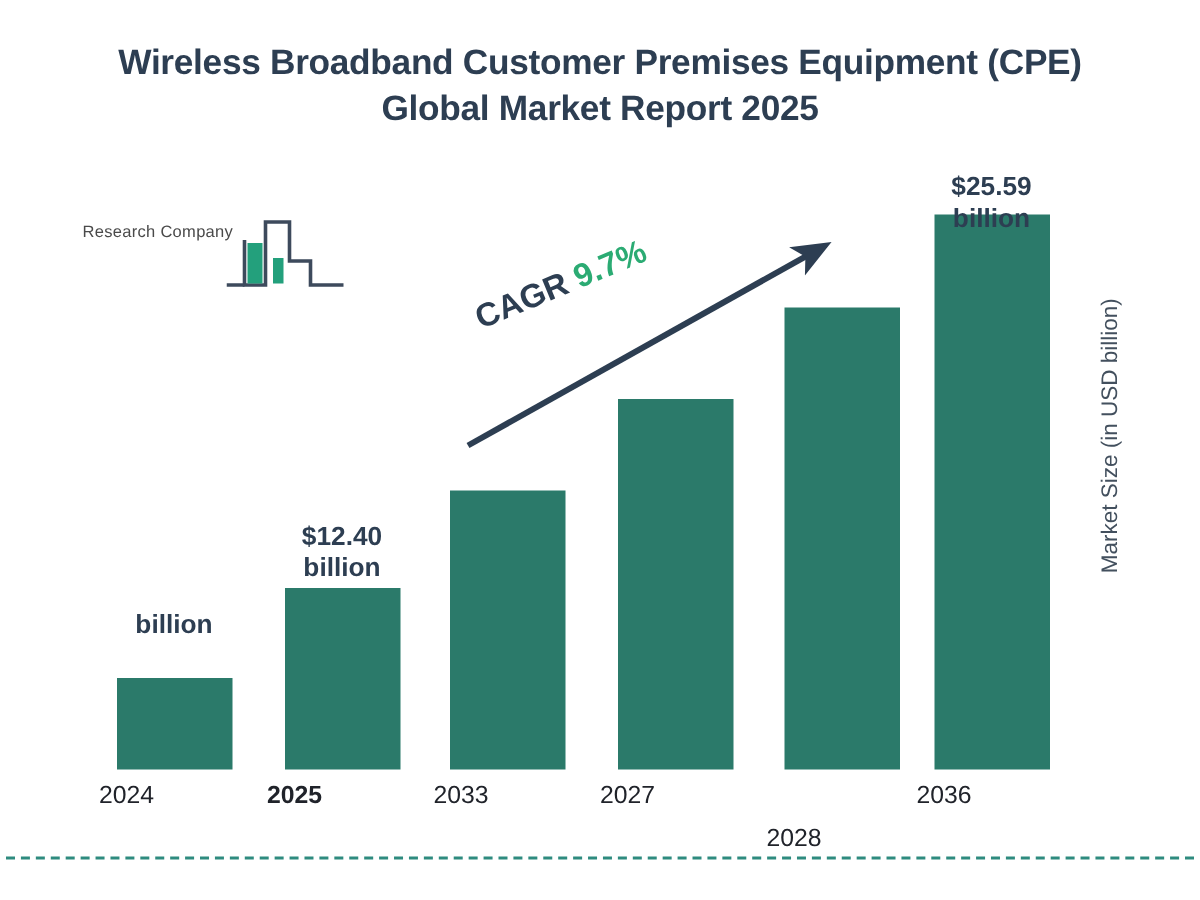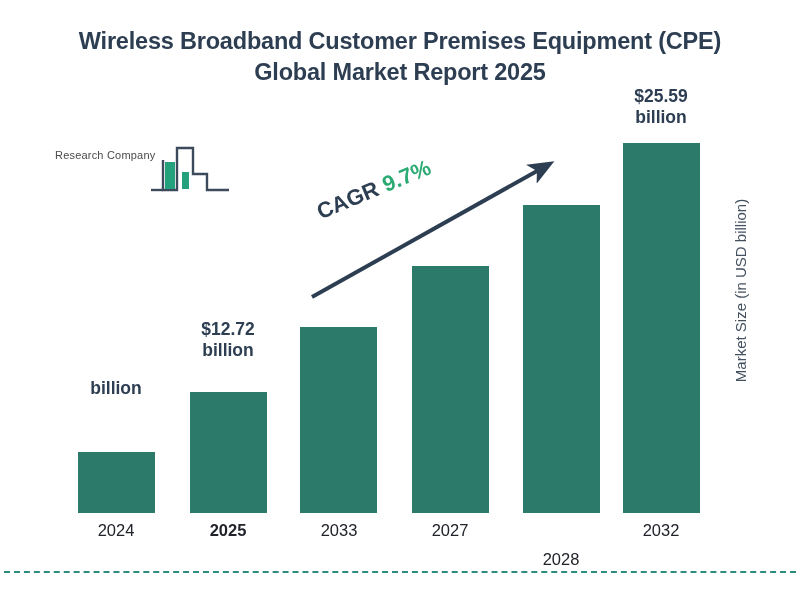--- a/index.html
+++ b/index.html
@@ -37,34 +37,35 @@
   #logo-marks { position:absolute; left:96px; top:0; width:80px; height:58px; }
 
   
   #plot { position: absolute; left: 0; top: 0; width: 800px; height: 600px; }
   .bar {
     position: absolute;
     background: #2b7a6a;
   }
   .xtick {
     position: absolute;
-    text-align: center;
+    text-align: left;
     font-size: 16.5px;
     color: #20232a;
     top: 521px;
     width: 100px;
   }
   .value-label {
     position: absolute;
     text-align: center;
     font-size: 17.5px;
     font-weight: bold;
     color: #2d3e52;
     line-height: 1.22;
     width: 120px;
+    margin-top: 28px;
   }
 
   
   #yaxis-title {
     position: absolute;
     right: -70px; top: 282px;
     width: 260px;
     transform: rotate(-90deg);
     transform-origin: center center;
     text-align: center;
@@ -118,27 +119,27 @@
     <div class="bar" style="left:300px; top:327px; width:77px; height:186px;"></div>
     <div class="bar" style="left:412px; top:266px; width:77px; height:247px;"></div>
     <div class="bar" style="left:523px; top:205px; width:77px; height:308px;"></div>
     <div class="bar" style="left:623px; top:143px; width:77px; height:370px;"></div>
 
     <div class="xtick" style="left:66px;">2024</div>
     <div class="xtick" style="left:178px;font-weight:bold;">2025</div>
     <div class="xtick" style="left:289px;">2033</div>
     <div class="xtick" style="left:400px;">2027</div>
     <div class="xtick" style="left:511px;margin-top:29px;">2028</div>
-    <div class="xtick" style="left:611px;">2032</div>
+    <div class="xtick" style="left:611px;">2036</div>
 
     <div class="value-label" style="left:56px; top:378px;">
       <div>billion</div>
     </div>
     <div class="value-label" style="left:168px; top:319px;">
-      <div>$12.72</div>
+      <div>$12.40</div>
       <div>billion</div>
     </div>
     <div class="value-label" style="left:601px; top:86px;">
       <div>$25.59</div>
       <div>billion</div>
     </div>
 
     <svg width="800" height="600" style="position:absolute;left:0;top:0;pointer-events:none;">
       <defs>
         <marker id="ah" markerWidth="7" markerHeight="7" refX="4.2" refY="3.1" orient="auto" markerUnits="strokeWidth">

